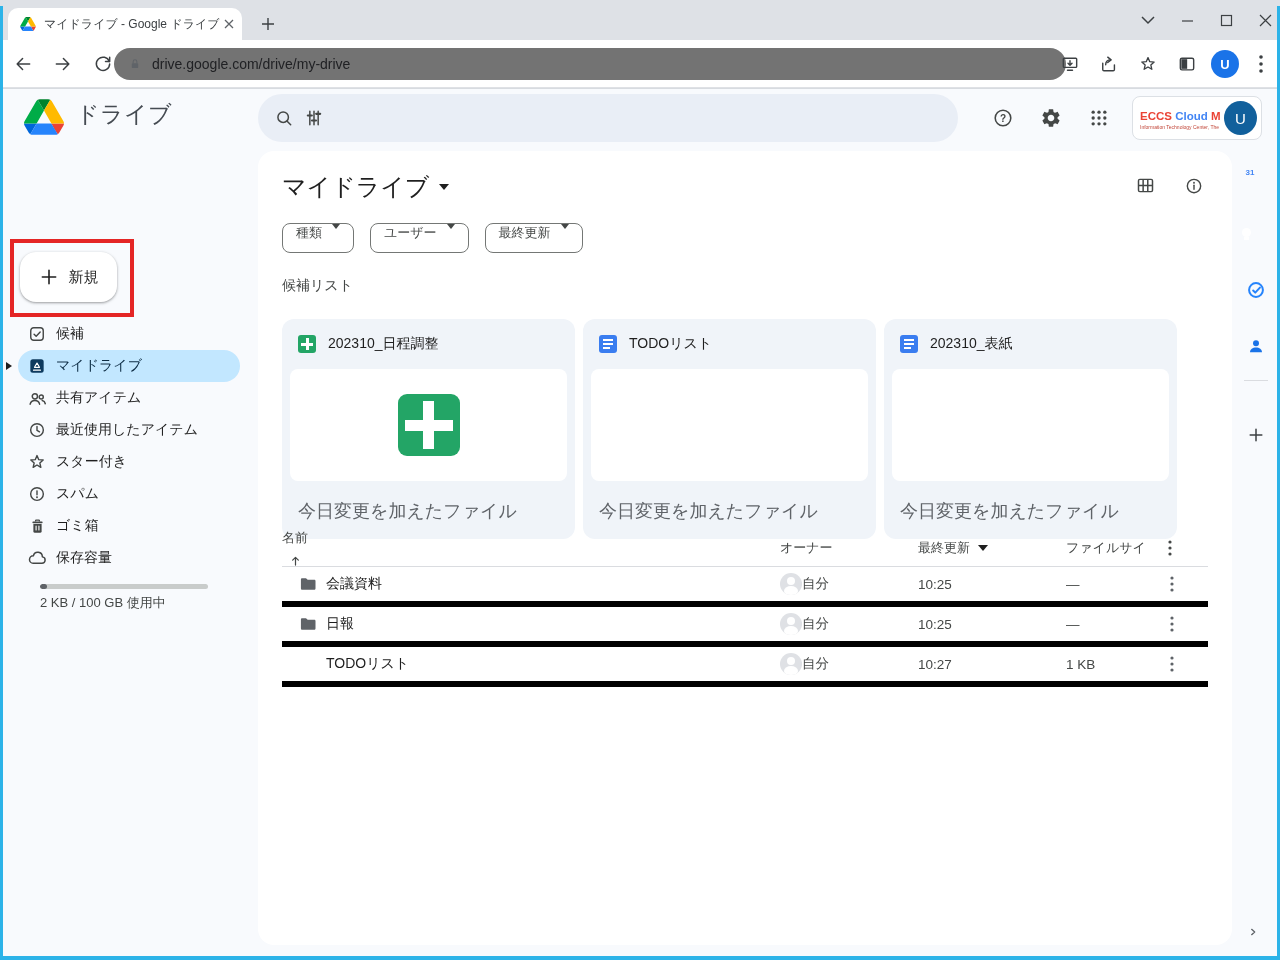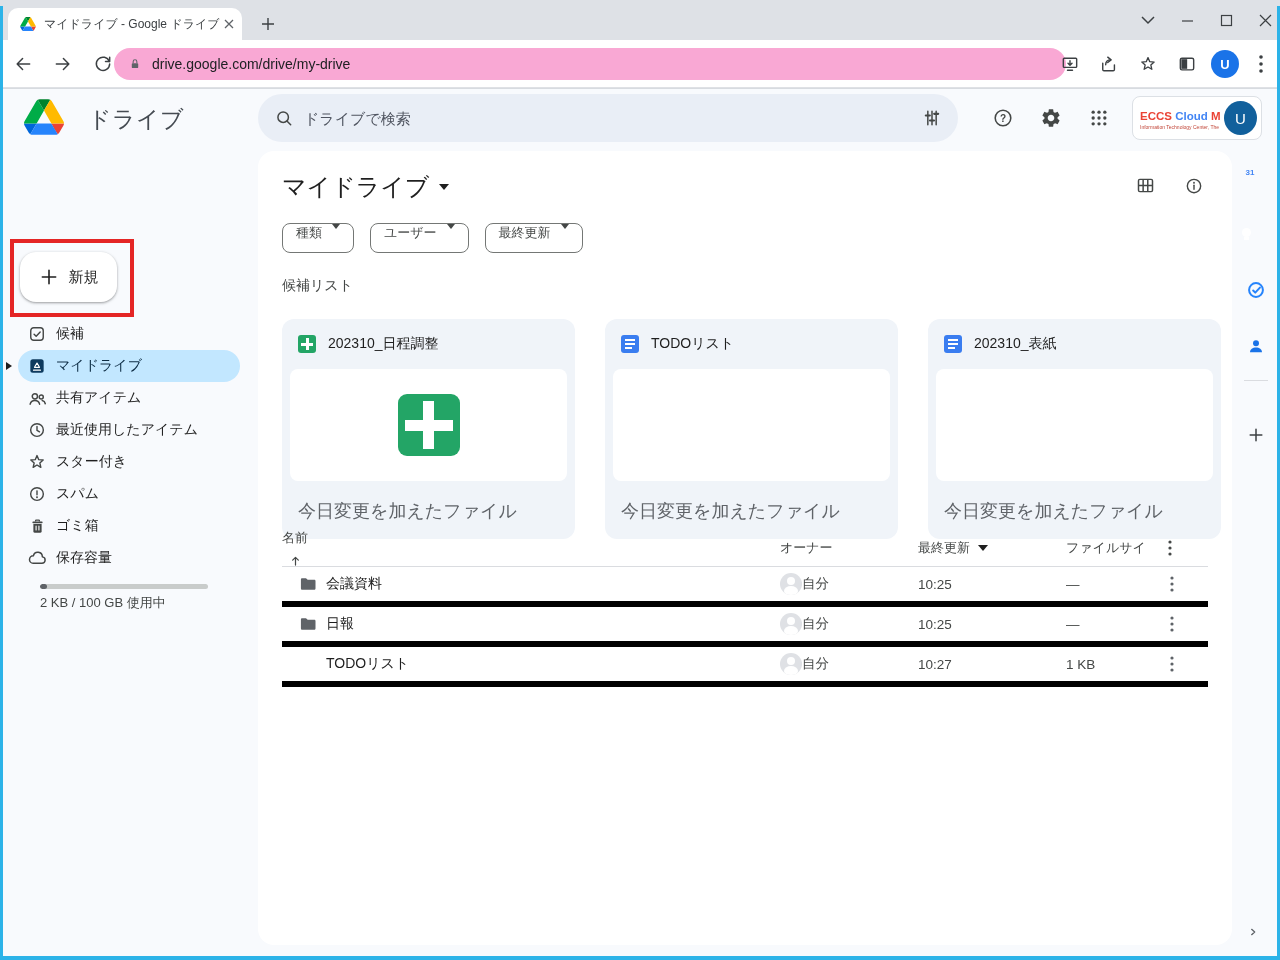--- a/index.html
+++ b/index.html
@@ -17,28 +17,28 @@
   .titlebar { position:absolute; left:0; top:0; width:1280px; height:40px; background:#dee1e6; }
   .tab { position:absolute; left:8px; top:8px; width:234px; height:32px; background:#fff; border-radius:10px 10px 0 0; display:flex; align-items:center; padding:0 8px 0 12px; }
   .tab-title { flex:1; font-size:12px; color:#3c4043; margin-left:8px; white-space:nowrap; overflow:hidden; }
   .icon-btn { display:flex; align-items:center; justify-content:center; background:none; border:none; cursor:pointer; }
   .win-controls { position:absolute; right:8px; top:0; height:40px; display:flex; align-items:center; gap:26px; }
   .newtab-btn { position:absolute; left:252px; top:8px; width:32px; height:32px; }
 
   
   .toolbar { position:absolute; left:0; top:40px; width:1280px; height:48px; background:#fff; border-bottom:1px solid #dfe1e5; display:flex; align-items:center; }
   .nav-group { display:flex; align-items:center; gap:10px; padding-left:8px; }
-  .omnibox { position:absolute; left:114px; top:8px; width:952px; height:32px; background:#f9a8d4; border-radius:16px; display:flex; align-items:center; padding:0 14px; gap:10px; }
+  .omnibox { position:absolute; left:114px; top:8px; width:952px; height:32px; background:#737373; border-radius:16px; display:flex; align-items:center; padding:0 14px; gap:10px; }
   .omnibox-url { font-size:14px; color:#202124; }
   .toolbar-right { position:absolute; right:6px; top:0; height:48px; display:flex; align-items:center; gap:9px; }
   .chrome-avatar { width:28px; height:28px; border-radius:50%; background:#1a73e8; color:#fff; font-size:13px; font-weight:bold; display:flex; align-items:center; justify-content:center; }
 
   
   .drive { position:absolute; left:0; top:88px; width:1280px; height:872px; background:#f8fafd; border-top:1px solid #d7dbe0; }
-  .drive-logo-area { position:absolute; left:24px; top:10px; display:flex; align-items:flex-end; gap:24px;font-family:Liberation Mono, monospace; }
+  .drive-logo-area { position:absolute; left:24px; top:10px; display:flex; align-items:flex-start; gap:12px;font-family:Liberation Mono, monospace; }
   .drive-name { font-size:23px; color:#454b52; letter-spacing:.5px; }
 
   .searchbar { position:absolute; left:258px; top:5px; width:700px; height:48px; background:#e9eef6; border-radius:24px; display:flex; align-items:center; padding:0 16px; gap:10px; }
   .searchbar input { flex:1; border:none; outline:none; background:transparent; font-size:15px; color:#1f1f1f; font-family:inherit; }
   .searchbar input::placeholder { color:#3f4450; opacity:.9; }
 
   .hdr-icons { position:absolute; left:989px; top:5px; height:48px; display:flex; align-items:center; gap:20px; }
 
   .eccs-badge { position:absolute; left:1132px; top:7px; width:130px; height:44px; background:#fff; border:1px solid #dce0e5; border-radius:8px; display:flex; align-items:center; padding:0 4px 0 7px; gap:4px; }
   .eccs-text { width:82px; overflow:hidden; }
@@ -69,21 +69,21 @@
   .page-title { font-size:24px; color:#1f1f1f; }
   .tri-down { width:0; height:0; border-left:5px solid transparent; border-right:5px solid transparent; border-top:6px solid #444746; }
   .view-icons { position:absolute; right:28px; top:24px; display:flex; align-items:center; gap:28px; }
 
   .chips { position:absolute; left:24px; top:72px; display:flex; gap:16px; }
   .chip { height:30px; border:1px solid #747775; border-radius:8px; background:#fff; display:flex; gap:10px; padding:0 13px; font-size:13px; color:#444746; cursor:pointer; font-family:inherit; }
   .chip .tri-down { border-left-width:4px; border-right-width:4px; border-top-width:5px; }
 
   .section-label { position:absolute; left:24px; top:126px; font-size:14px; color:#444746; }
 
-  .cards { position:absolute; left:24px; top:168px; display:flex; gap:30px; }
+  .cards { position:absolute; left:24px; top:168px; display:flex; gap:8px; }
   .card { width:293px; height:220px; background:#f0f4f9; border-radius:12px; position:relative; cursor:pointer; }
   .card-head { display:flex; align-items:center; gap:12px; padding:16px 16px 12px 16px; }
   .card-name { font-size:14px; font-weight:500; color:#1f1f1f; white-space:nowrap; overflow:hidden; }
   .card-preview { position:absolute; left:8px; right:8px; top:50px; height:112px; background:#fff; border-radius:8px; display:flex; align-items:center; justify-content:center; }
   .card-reason { position:absolute; left:16px; bottom:16px; font-size:18px; color:#5f6368; }
   .big-sheets { width:62px; height:62px; background:#23a566; border-radius:9px; position:relative; }
   .big-sheets::before { content:""; position:absolute; left:50%; top:7px; bottom:7px; width:11px; margin-left:-5.5px; background:#fff; }
   .big-sheets::after { content:""; position:absolute; top:50%; left:7px; right:7px; height:11px; margin-top:-5.5px; background:#fff; }
 
   .mini-doc { width:18px; height:18px; border-radius:3px; background:#3a7df0; position:relative; }
@@ -256,21 +256,20 @@
     <span class="drive-name">ドライブ</span>
   </div>
 
   <div class="searchbar">
     <span>
       <svg width="20" height="20" viewBox="0 0 24 24" fill="none" stroke="#444746" stroke-width="1.8" stroke-linecap="round">
           <circle cx="11" cy="11" r="6.3"></circle>
           <path d="M15.8 15.8L20 20"></path>
         </svg>
     </span>
-    <input type="text" placeholder="ドライブで検索" style="">
     <span class="icon-btn">
       <svg width="20" height="20" viewBox="0 0 24 24" fill="none" stroke="#444746" stroke-width="1.8" stroke-linecap="round">
           <path d="M7 4v16M12 4v16M17 4v16"></path>
           <path d="M4.6 9h4.8M9.6 15h4.8M14.6 7h4.8" stroke-width="2.6"></path>
         </svg>
     </span>
   </div>
 
   <div class="hdr-icons">
     <span class="icon-btn" style="width:28px;height:28px;">

